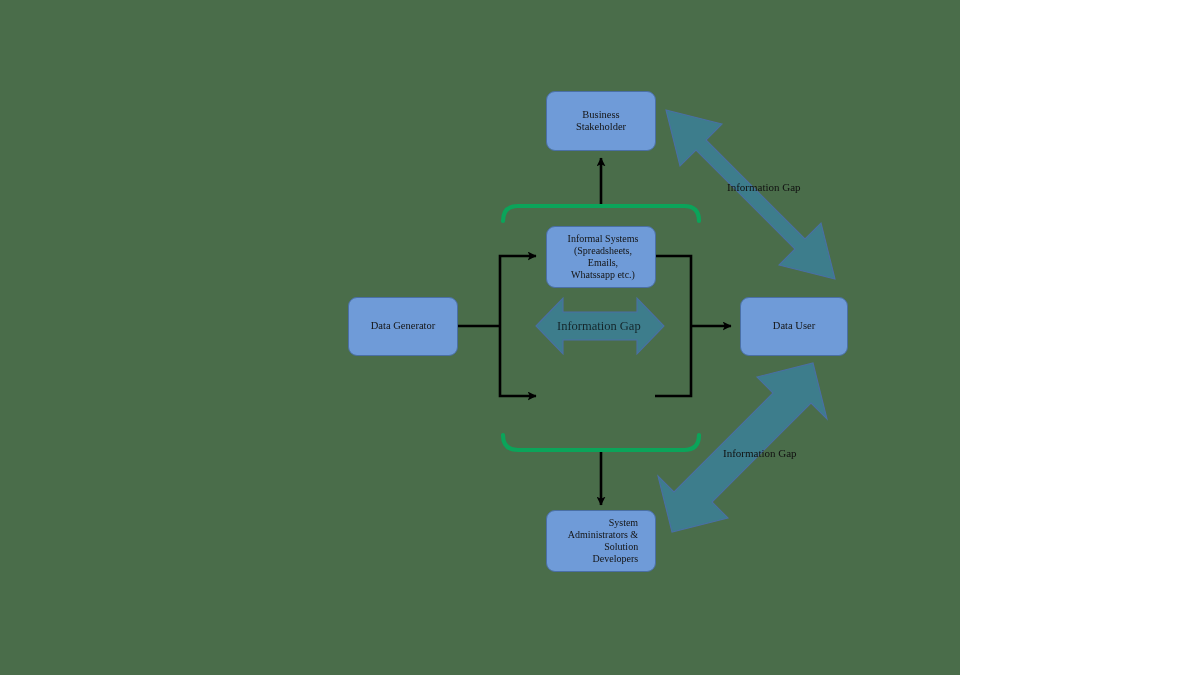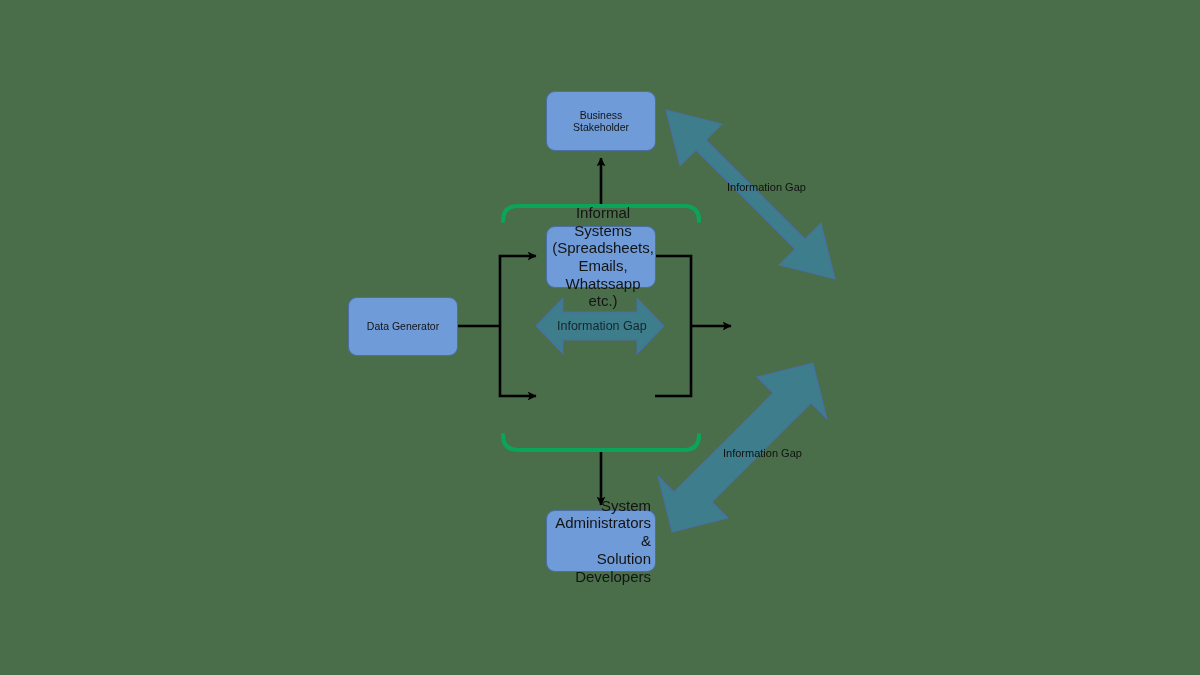--- a/index.html
+++ b/index.html
@@ -2,25 +2,25 @@
 <html><head>
 <meta charset="utf-8">
 <style>
   html, body {
     margin: 0;
     padding: 0;
     background: #ffffff;
   }
   #canvas {
     position: relative;
-    width: 1200px;
+    width: 960px;
     height: 675px;
     background: #4a6d4a;
     overflow: hidden;
-    font-family: Liberation Sans, sans-serif;
+    font-family: Liberation Serif, serif;
   }
   svg.layer {
     position: absolute;
     left: 0;
     top: 0;
     width: 1200px;
     height: 675px;
   }
   .node {
     position: absolute;
@@ -31,21 +31,21 @@
     display: flex;
     align-items: center;
     justify-content: center;
     text-align: center;
     color: #141414;
     line-height: 1.18;
     padding: 2px 4px;
     white-space: pre-line;
   }
   .node-lg { font-size: 10.5px; }
-  .node-sm { font-size: 15px; padding-left: 8px; }
+  .node-sm { font-size: 10px; padding-left: 8px; }
 
   .gap-label {
     position: absolute;
     color: #111111;
     font-size: 11px;
     white-space: nowrap;
   }
   .gap-label-center {
     position: absolute;
     color: #14262b;
@@ -125,20 +125,23 @@
     <span>System
 Administrators &amp;
 Solution
 Developers</span>
   </div>
 
   <div class="node node-lg" style="left:348px; top:297px; width:110px; height:59px;">
     <span>Data Generator</span>
   </div>
 
+  <div class="node node-lg" style="left:740px; top:297px; width:108px; height:59px;">
+    <span>Data User</span>
+  </div>
 
   <div class="gap-label-center" style="left:557px; top:319px;">
     <span>Information Gap</span>
   </div>
 
   <div class="gap-label" style="left:727px; top:181px;">
     <span>Information Gap</span>
   </div>
 
   <div class="gap-label" style="left:723px; top:447px;">

